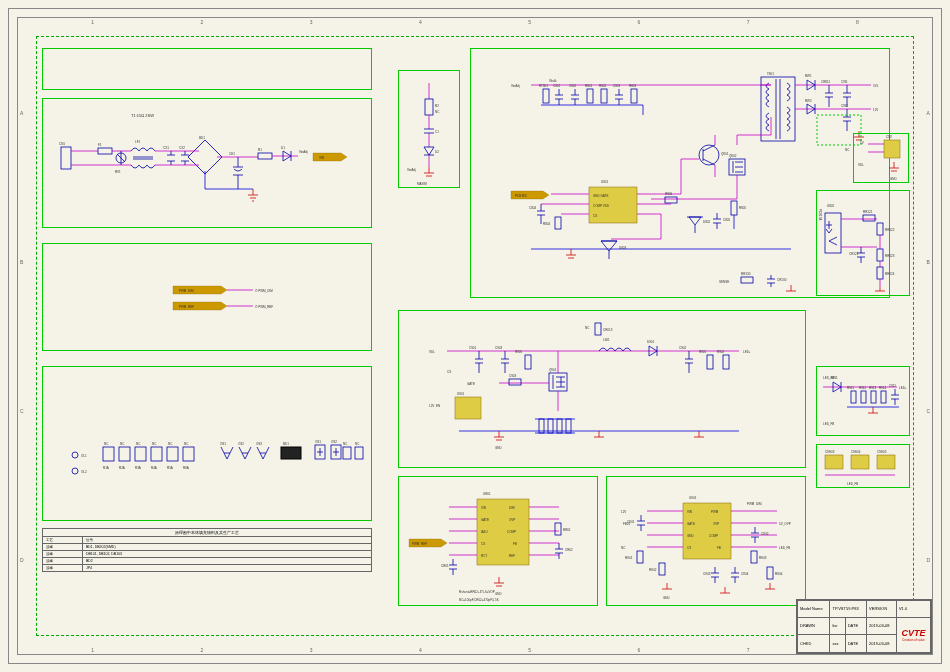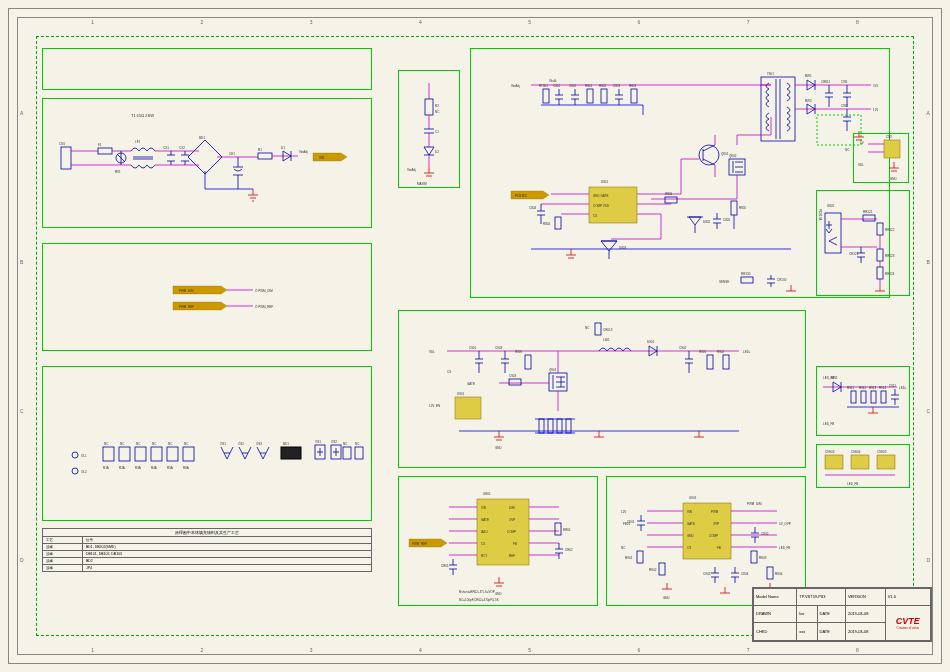--- a/index.html
+++ b/index.html
@@ -48,22 +48,22 @@
   .comp { stroke: #0000aa; stroke-width: 0.8; fill: none; }
   .ic-body { fill: #ddcc44; stroke: #886600; stroke-width: 0.5; }
   .ic-black { fill: #222; stroke: #000; }
   .conn { fill: #ddcc44; stroke: #886600; stroke-width: 0.5; }
   .gnd-red { stroke: #cc0000; stroke-width: 0.8; fill: none; }
   .label { font-size: 4px; fill: #333; }
   .label-sm { font-size: 3px; fill: #333; }
   .net-label { fill: #cc9900; stroke: #886600; stroke-width: 0.3; }
   .title-block {
     position: absolute;
-    bottom: 12px; right: 0;
-    width: 180px; height: 55px;
+    bottom: 0; right: 0;
+    width: 136px; height: 55px;
     border: 0.5px solid #666;
     font-size: 4px;
     background: #f5f3e8;
   }
   .title-block table { width: 100%; border-collapse: collapse; height: 100%; }
   .title-block td { border: 0.5px solid #666; padding: 1px 2px; vertical-align: middle; }
   .logo { color: #cc0000; font-weight: bold; font-size: 9px; font-style: italic; }
   .bom-table {
     position: absolute;
     border: 0.5px solid #666;

